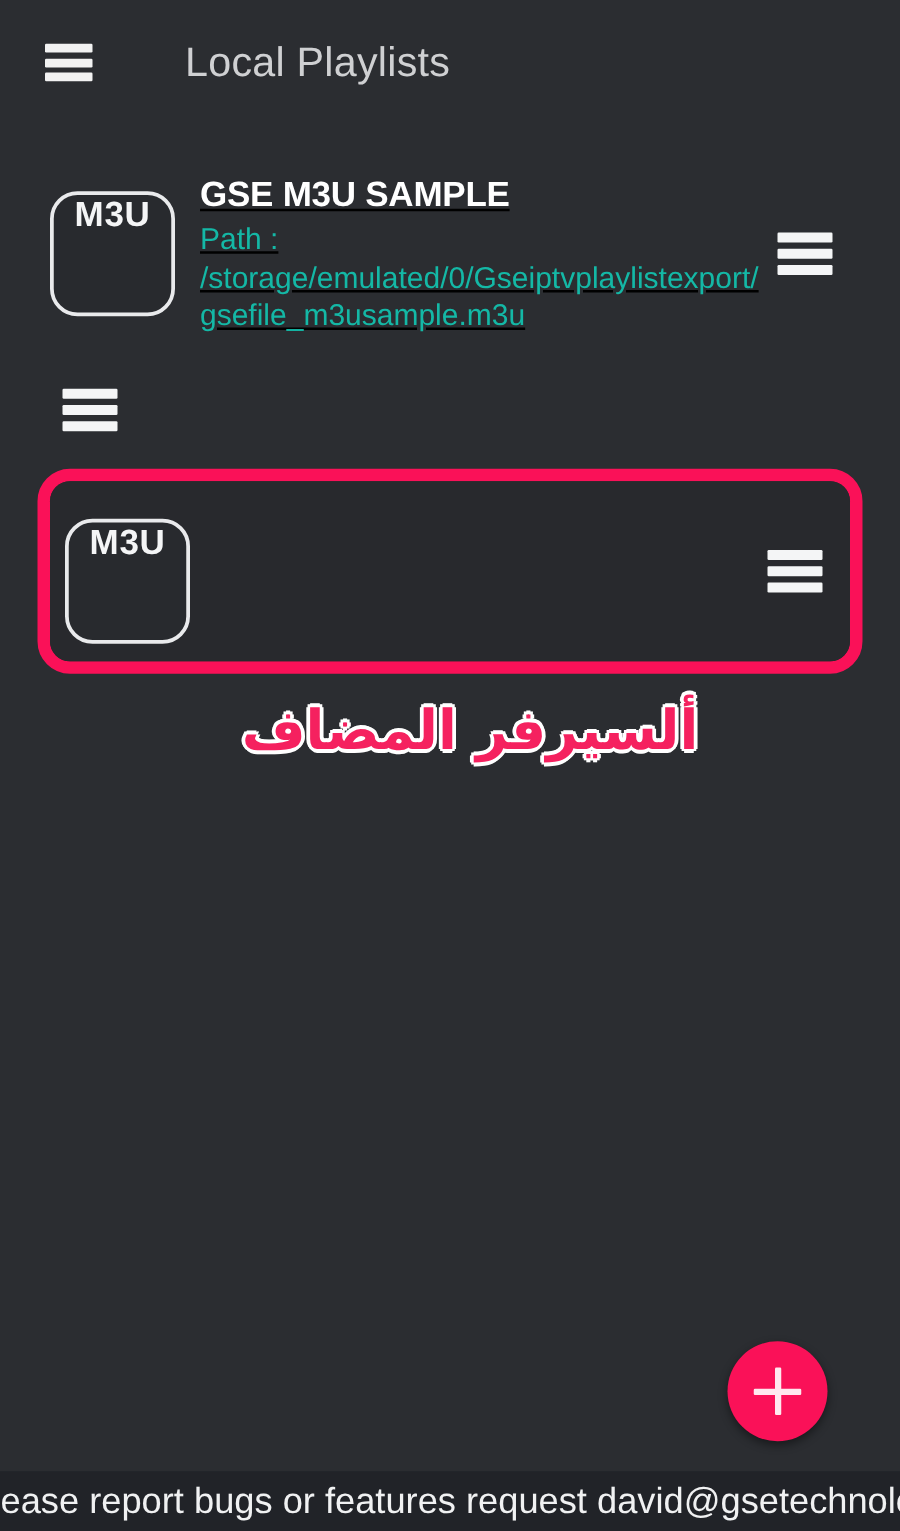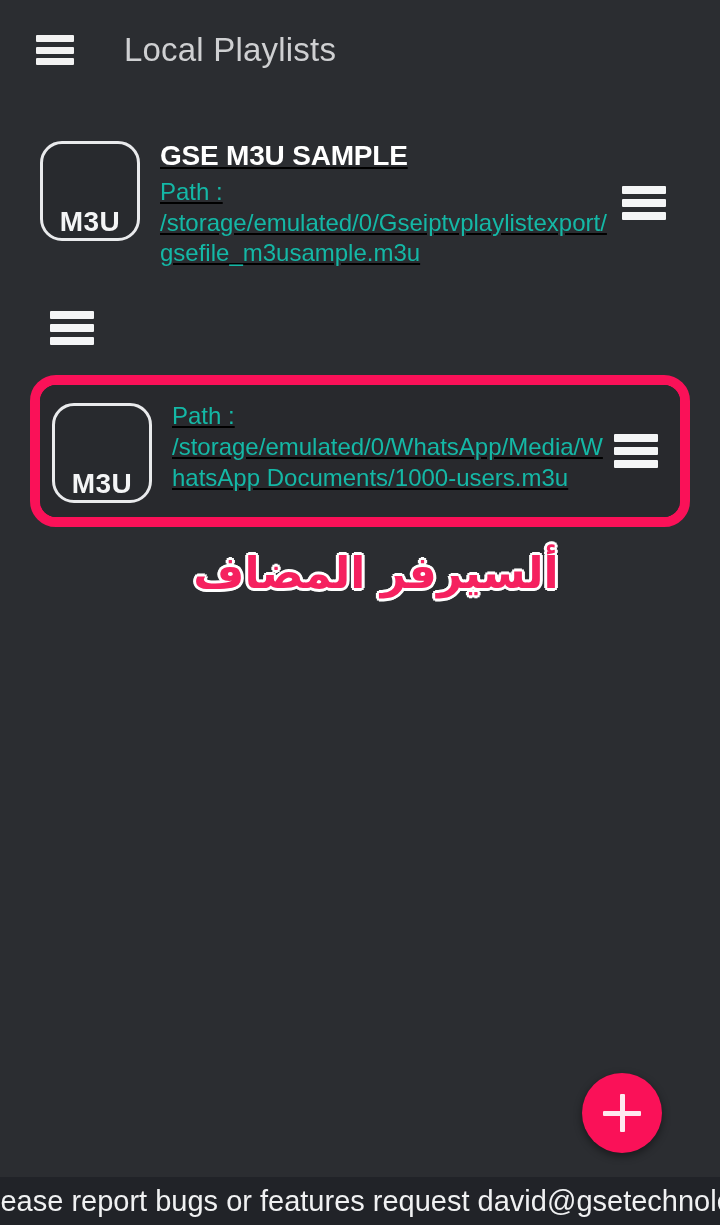--- a/index.html
+++ b/index.html
@@ -35,21 +35,21 @@
     flex: 0 0 auto;
   }
   .hamburger span {
     display: block;
     height: 7px;
     width: 100%;
     background: #f2f2f2;
     border-radius: 1px;
   }
   .appbar-title {
-    margin-left: 50px;
+    margin-left: 74px;
     font-size: 33px;
     color: #cfd0d2;
     letter-spacing: 0.2px;
     white-space: nowrap;
   }
 
   
   .playlist-list {
     padding: 25px 0 0 0;
   }
@@ -82,24 +82,24 @@
     padding: 14px 8px 14px 12px;
   }
 
   .type-badge {
     flex: 0 0 auto;
     width: 94px;
     height: 94px;
     border: 3px solid #e9eaec;
     border-radius: 22px;
     display: flex;
-    align-items: flex-end;
+    align-items: flex-start;
     justify-content: center;
     background: #282a2e;
-    margin-top: 4px;
+    margin-top: 16px;
   }
   .type-badge span {
     font-family: "Liberation Sans", sans-serif;
     font-weight: bold;
     font-size: 28px;
     color: #f4f5f6;
     letter-spacing: 0.5px;
   }
 
   .row-text {
@@ -247,21 +247,20 @@
       </div>
     </div>
   </div>
 
   <div class="row-wrap highlighted">
     <div class="row">
       <div class="type-badge">
         <span>M3U</span>
       </div>
       <div class="row-text">
-        <div class="row-path">Path : /storage/emulated/0/WhatsApp/Media/WhatsApp Documents/1000-users.m3u</div>
       </div>
       <div class="drag-handle">
         <span></span>
         <span></span>
         <span></span>
       </div>
     </div>
   </div>
 
 </div>

